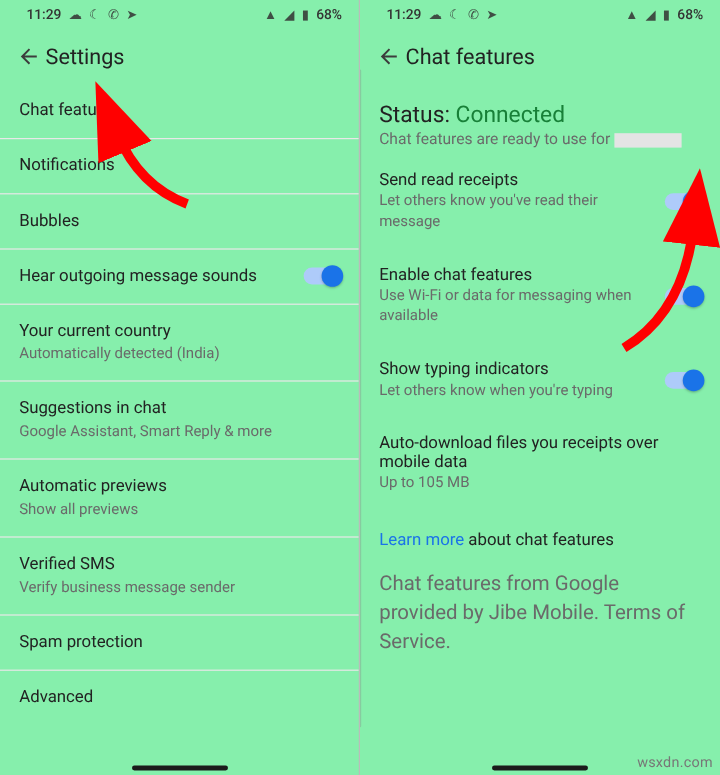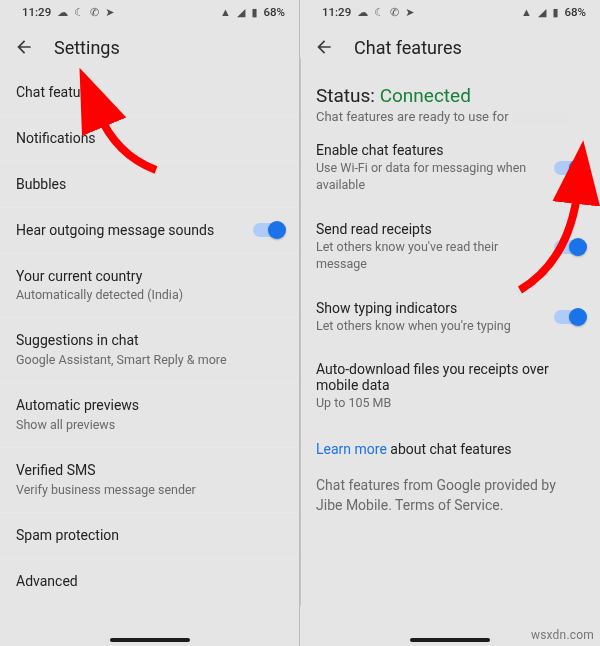--- a/index.html
+++ b/index.html
@@ -9,21 +9,21 @@
     width: 600px;
     height: 646px;
     display: flex;
     position: relative;
   }
   .screen {
     width: 50%;
     height: 100%;
     position: relative;
     overflow: hidden;
-    background: #e5e5e5;
+    background: #86efac;
   }
   .screen.left { border-right: 1px solid #bbb; }
   .screen.right .gutter {
     position: absolute;
     left: -1px; top: 58px; bottom: 40px;
     width: 2px;
     background: linear-gradient(#888,#888);
     border-radius: 1px;
     opacity: 0.35;
   }
@@ -37,21 +37,21 @@
     color: #333;
     font-weight: 500;
   }
   .sb-left, .sb-right { display: flex; align-items: center; gap: 6px; }
   .sb-ico { font-size: 11px; line-height: 1; opacity: .85; }
   .appbar {
     height: 46px;
     display: flex;
     align-items: center;
     padding: 0 14px;
-    gap: 20px;
+    gap: 4px;
   }
   .appbar .back svg { display: block; }
   .appbar h1 { font-size: 18px; font-weight: 400; color: #222; }
   .list { }
   .row {
     padding: 13px 16px;
     border-top: 1px solid #e8e8e8;
     display: flex;
     align-items: center;
     justify-content: space-between;
@@ -74,21 +74,21 @@
   .status-line { font-size: 19px; color: #222; }
   .status-val  { color: #188038; }
   .status-sub  { font-size: 13px; color: #6a6a6a; margin-top: 2px; }
   .redact { display: inline-block; width: 56px; height: 12px; background: #e4e4e4; vertical-align: middle; }
   .block { padding: 14px 16px 12px; }
   .block + .block { border-top: 1px solid #eee0; }
   .block .title { font-size: 14px; color: #222; }
   .block .sub { font-size: 12.5px; color: #6a6a6a; margin-top: 2px; line-height: 1.35; }
   .block.flex { display: flex; align-items: center; justify-content: space-between; gap: 12px; }
   .link { color: #1a73e8; }
-  .footer-text { font-size: 14px; color: #6a6a6a; padding: 6px 16px 0; line-height: 1.4; }
+  .footer-text { font-size: 17px; color: #6a6a6a; padding: 6px 16px 0; line-height: 1.4; }
   .navbar {
     position: absolute; bottom: 4px; left: 0; right: 0;
     display: flex; justify-content: center;
   }
   .navpill { width: 80px; height: 4px; border-radius: 2px; background: #1b1b1b; }
   .watermark {
     position: absolute; right: 6px; bottom: 4px;
     font-size: 12px; color: #777; letter-spacing: .2px;
   }
   
@@ -221,32 +221,32 @@
     <div class="status-line">
       <span>Status: </span><span class="status-val">Connected</span>
     </div>
     <div class="status-sub">
       <span>Chat features are ready to use for </span><span class="redact"></span>
     </div>
   </div>
 
   <div class="block flex">
     <div>
-      <div class="title">Enable chat features</div>
-      <div class="sub">Use Wi-Fi or data for messaging when available</div>
+      <div class="title">Send read receipts</div>
+      <div class="sub">Let others know you've read their message</div>
     </div>
     <span class="toggle">
         <span class="knob"></span>
       </span>
   </div>
 
   <div class="block flex">
     <div>
-      <div class="title">Send read receipts</div>
-      <div class="sub">Let others know you've read their message</div>
+      <div class="title">Enable chat features</div>
+      <div class="sub">Use Wi-Fi or data for messaging when available</div>
     </div>
     <span class="toggle">
         <span class="knob"></span>
       </span>
   </div>
 
   <div class="block flex">
     <div>
       <div class="title">Show typing indicators</div>
       <div class="sub">Let others know when you're typing</div>

